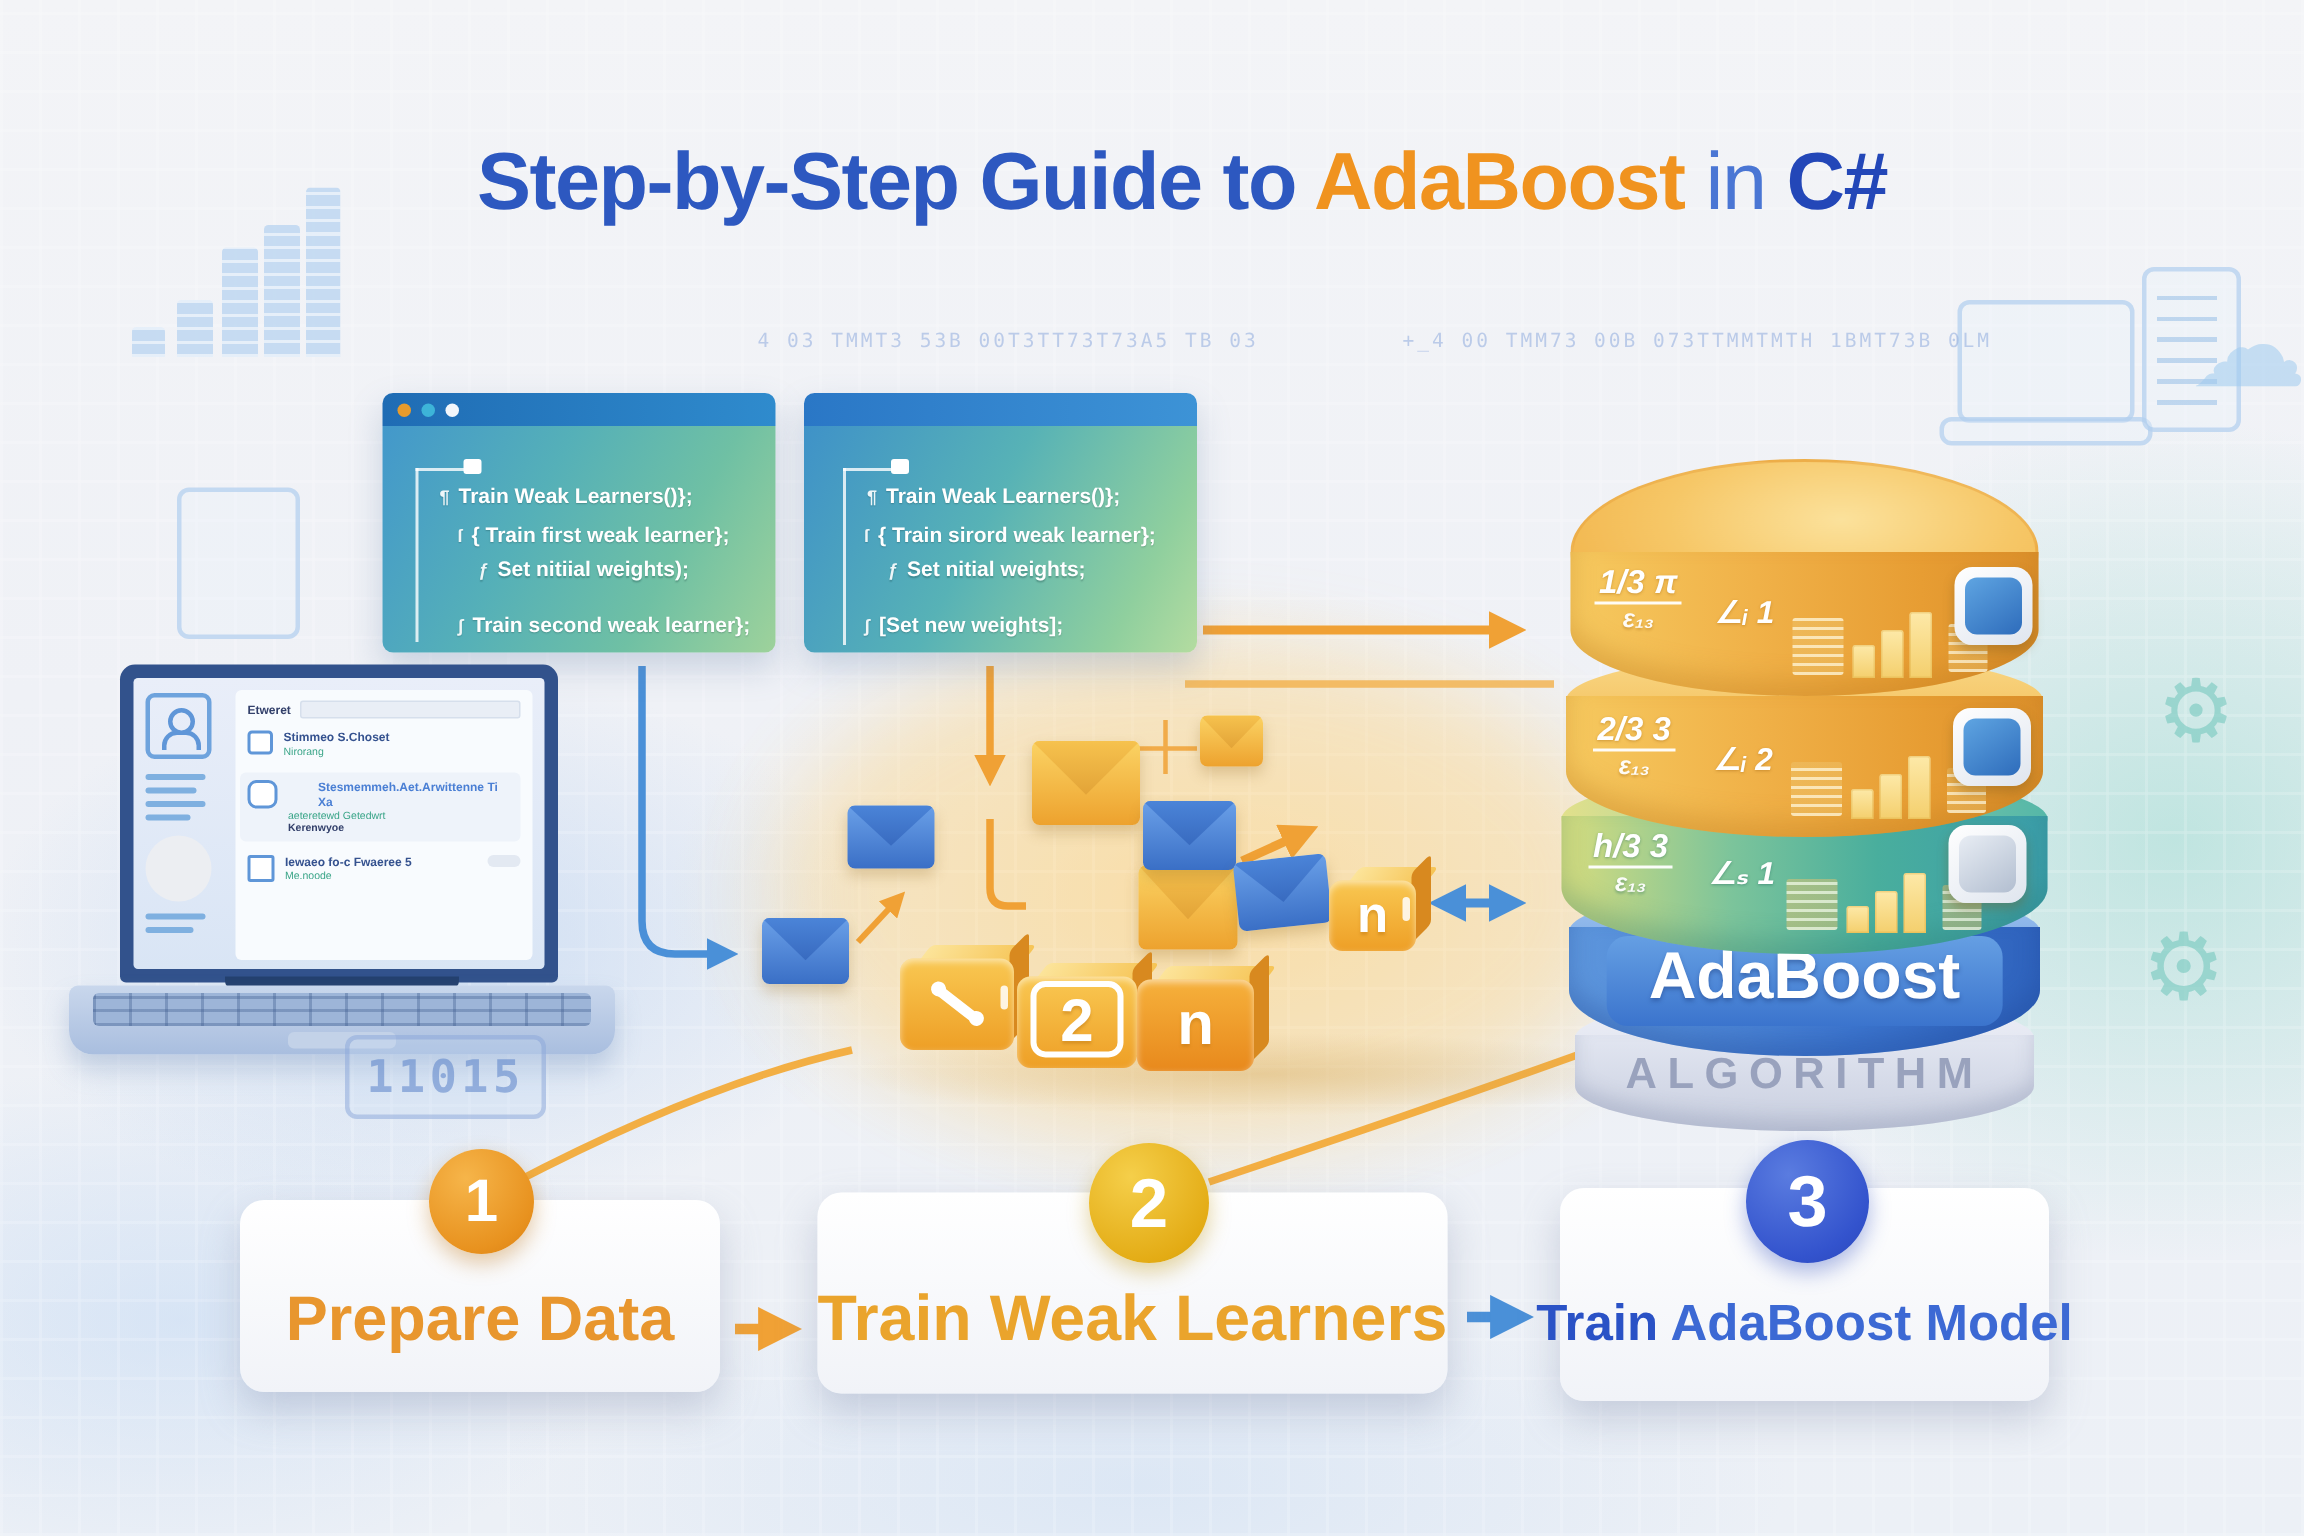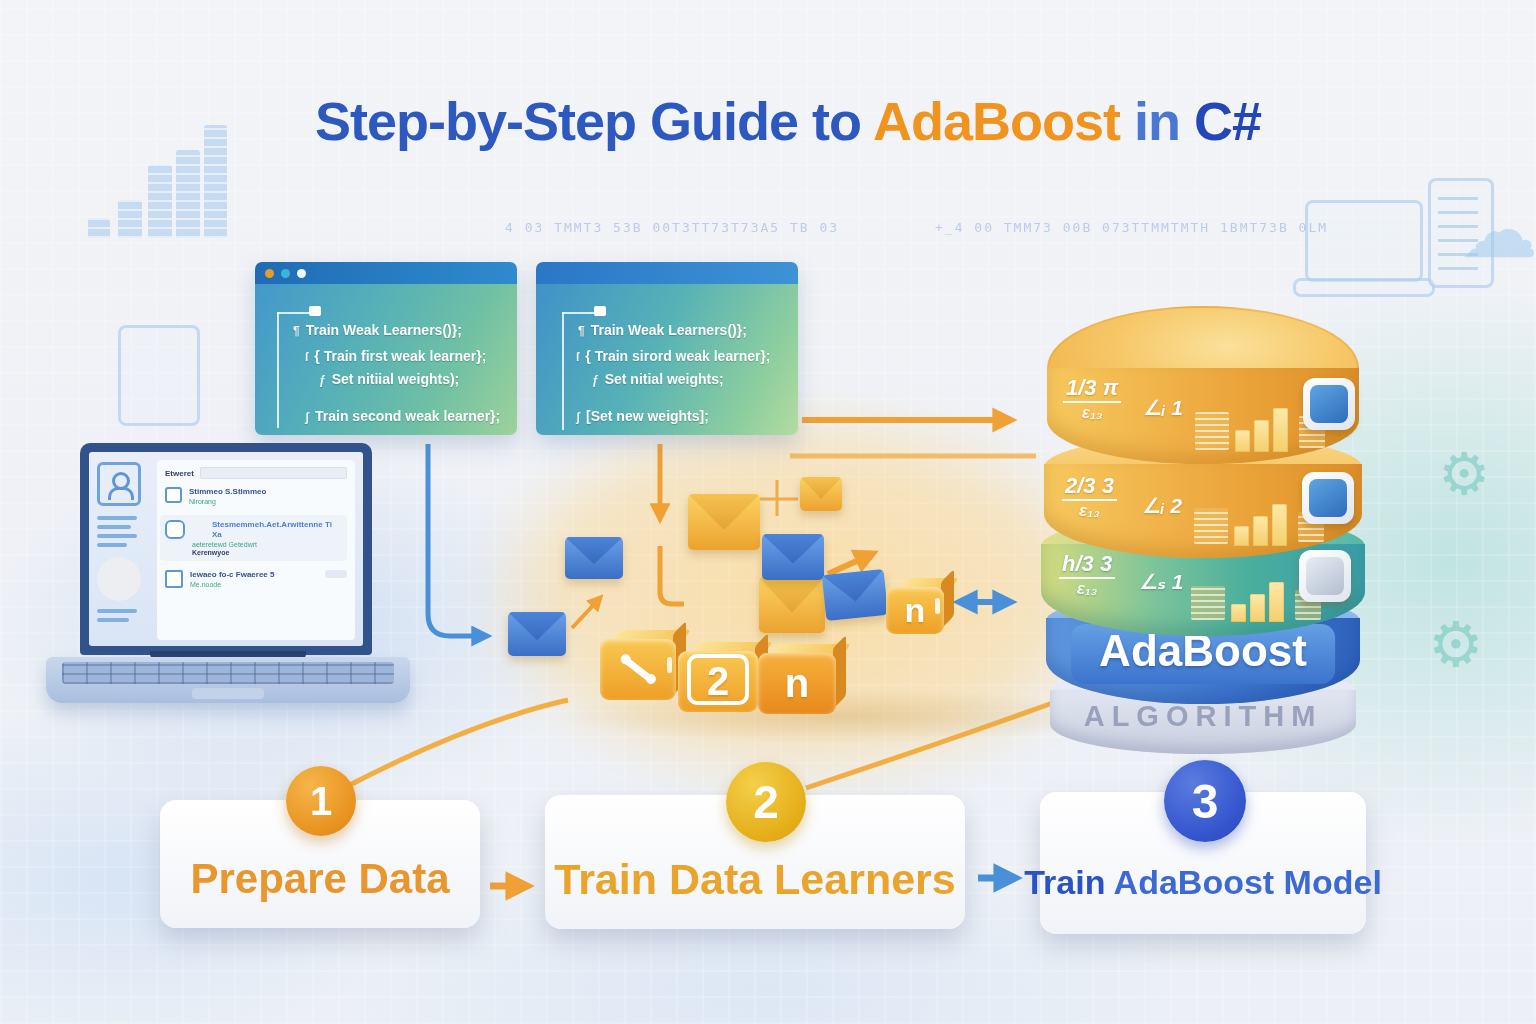--- a/index.html
+++ b/index.html
@@ -14,21 +14,21 @@
       linear-gradient(180deg,#f3f4f7 0%,#eff1f6 45%,#ecf0f6 100%);}
   .grid{position:absolute;inset:0;opacity:.26;pointer-events:none;
     background-image:
       repeating-linear-gradient(90deg,rgba(255,255,255,.65) 0 2px,transparent 2px 26px),
       repeating-linear-gradient(0deg,rgba(255,255,255,.65) 0 2px,transparent 2px 26px);}
   .glow{position:absolute;filter:blur(26px);border-radius:50%;pointer-events:none;}
 
   
   .title{position:absolute;left:40px;top:90px;width:1480px;text-align:center;
     font-size:54px;font-weight:bold;letter-spacing:-1px;}
-  .t-blue{color:#2d58c0;margin-left:16px;} .t-orange{color:#f0931f;} .t-mid{color:#4a76d4;font-weight:bold;}
+  .t-blue{color:#2d58c0;margin-left:16px;} .t-orange{color:#f0931f;} .t-mid{color:#4a76d4;font-weight:normal;}
   .t-strong{color:#2347b8;}
 
   
   .fbar{position:absolute;background:rgba(183,211,240,.75);border-radius:3px 3px 0 0;
     background-image:repeating-linear-gradient(0deg,rgba(255,255,255,.55) 0 2px,transparent 2px 9px);}
   .deco-box{position:absolute;border:3px solid rgba(160,196,235,.55);border-radius:8px;background:rgba(235,243,250,.4);}
   .deco-lines{position:absolute;background:repeating-linear-gradient(0deg,rgba(150,190,230,.55) 0 3px,transparent 3px 14px);}
   .deco-cloud{position:absolute;color:rgba(158,203,238,.55);}
   .deco-gear{position:absolute;color:rgba(110,196,186,.55);}
   .code-strip{position:absolute;font-family:"DejaVu Sans Mono",monospace;font-size:13px;
@@ -261,21 +261,21 @@
         <div class="sb-line" style="width:32px;"></div>
       </div>
       <div class="scr-main">
         <div class="scr-head">
           <span class="sh-t">Etweret</span>
           <span class="sh-bar"></span>
         </div>
         <div class="srow">
           <span class="ric r1"></span>
           <div class="rtxt">
-            <div class="rt1">Stimmeo S.Stimmeo</div>
+            <div class="rt1">Stimmeo S.Choset</div>
             <div class="rt2">Nirorang</div>
           </div>
         </div>
         <div class="srow srow-hl">
           <span class="ric r2"></span>
           <div class="rtxt">
             <div class="rt1 blue">Stesmemmeh.Aet.Arwittenne Ti Xa</div>
             <div class="rt2">aeteretewd Getedwrt</div>
             <div class="rt3">Kerenwyoe</div>
           </div>
@@ -289,20 +289,21 @@
           <span class="rbtn"></span>
         </div>
       </div>
     </div>
   </div>
   <div class="lt-hinge"></div>
   <div class="lt-base">
     <div class="lt-kb"></div>
     <div class="lt-tpad"></div>
   </div>
+  <div class="badge11015">11015</div>
 
   <div class="shadow-ellipse" style="left:560px;top:688px;width:560px;height:56px;background:radial-gradient(ellipse at center,rgba(205,160,80,.35),transparent 70%);"></div>
 
   <div class="env env-yellow" style="left:688px;top:494px;width:72px;height:56px;">
       <i class="eb"></i>
       <i class="ef"></i>
     </div>
   <div class="env env-yellow" style="left:800px;top:477px;width:42px;height:34px;">
       <i class="eb"></i>
       <i class="ef"></i>
@@ -432,21 +433,21 @@
   </div>
 
   <div class="card" style="left:160px;top:800px;width:320px;height:128px;padding-top:30px;box-sizing:border-box;align-items:center;">
     <span class="lbl" style="color:#e8962e;font-size:42px;">Prepare Data</span>
   </div>
   <div class="badge bdg1" style="left:286px;top:766px;width:70px;height:70px;font-size:40px;">
       <span>1</span>
     </div>
 
   <div class="card" style="left:545px;top:795px;width:420px;height:134px;padding-top:34px;box-sizing:border-box;">
-    <span class="lbl" style="color:#eaa42c;font-size:43px;">Train Data Learners</span>
+    <span class="lbl" style="color:#eaa42c;font-size:43px;">Train Weak Learners</span>
   </div>
   <div class="badge bdg2" style="left:726px;top:762px;width:80px;height:80px;font-size:46px;">
       <span>2</span>
     </div>
 
   <div class="card" style="left:1040px;top:792px;width:326px;height:142px;padding-top:38px;box-sizing:border-box;">
     <span class="lbl" style="font-size:34px;">
       <span style="color:#2a52c6;">Train</span>
       <span style="color:#3c69d4;">AdaBoost Model</span>
     </span>

